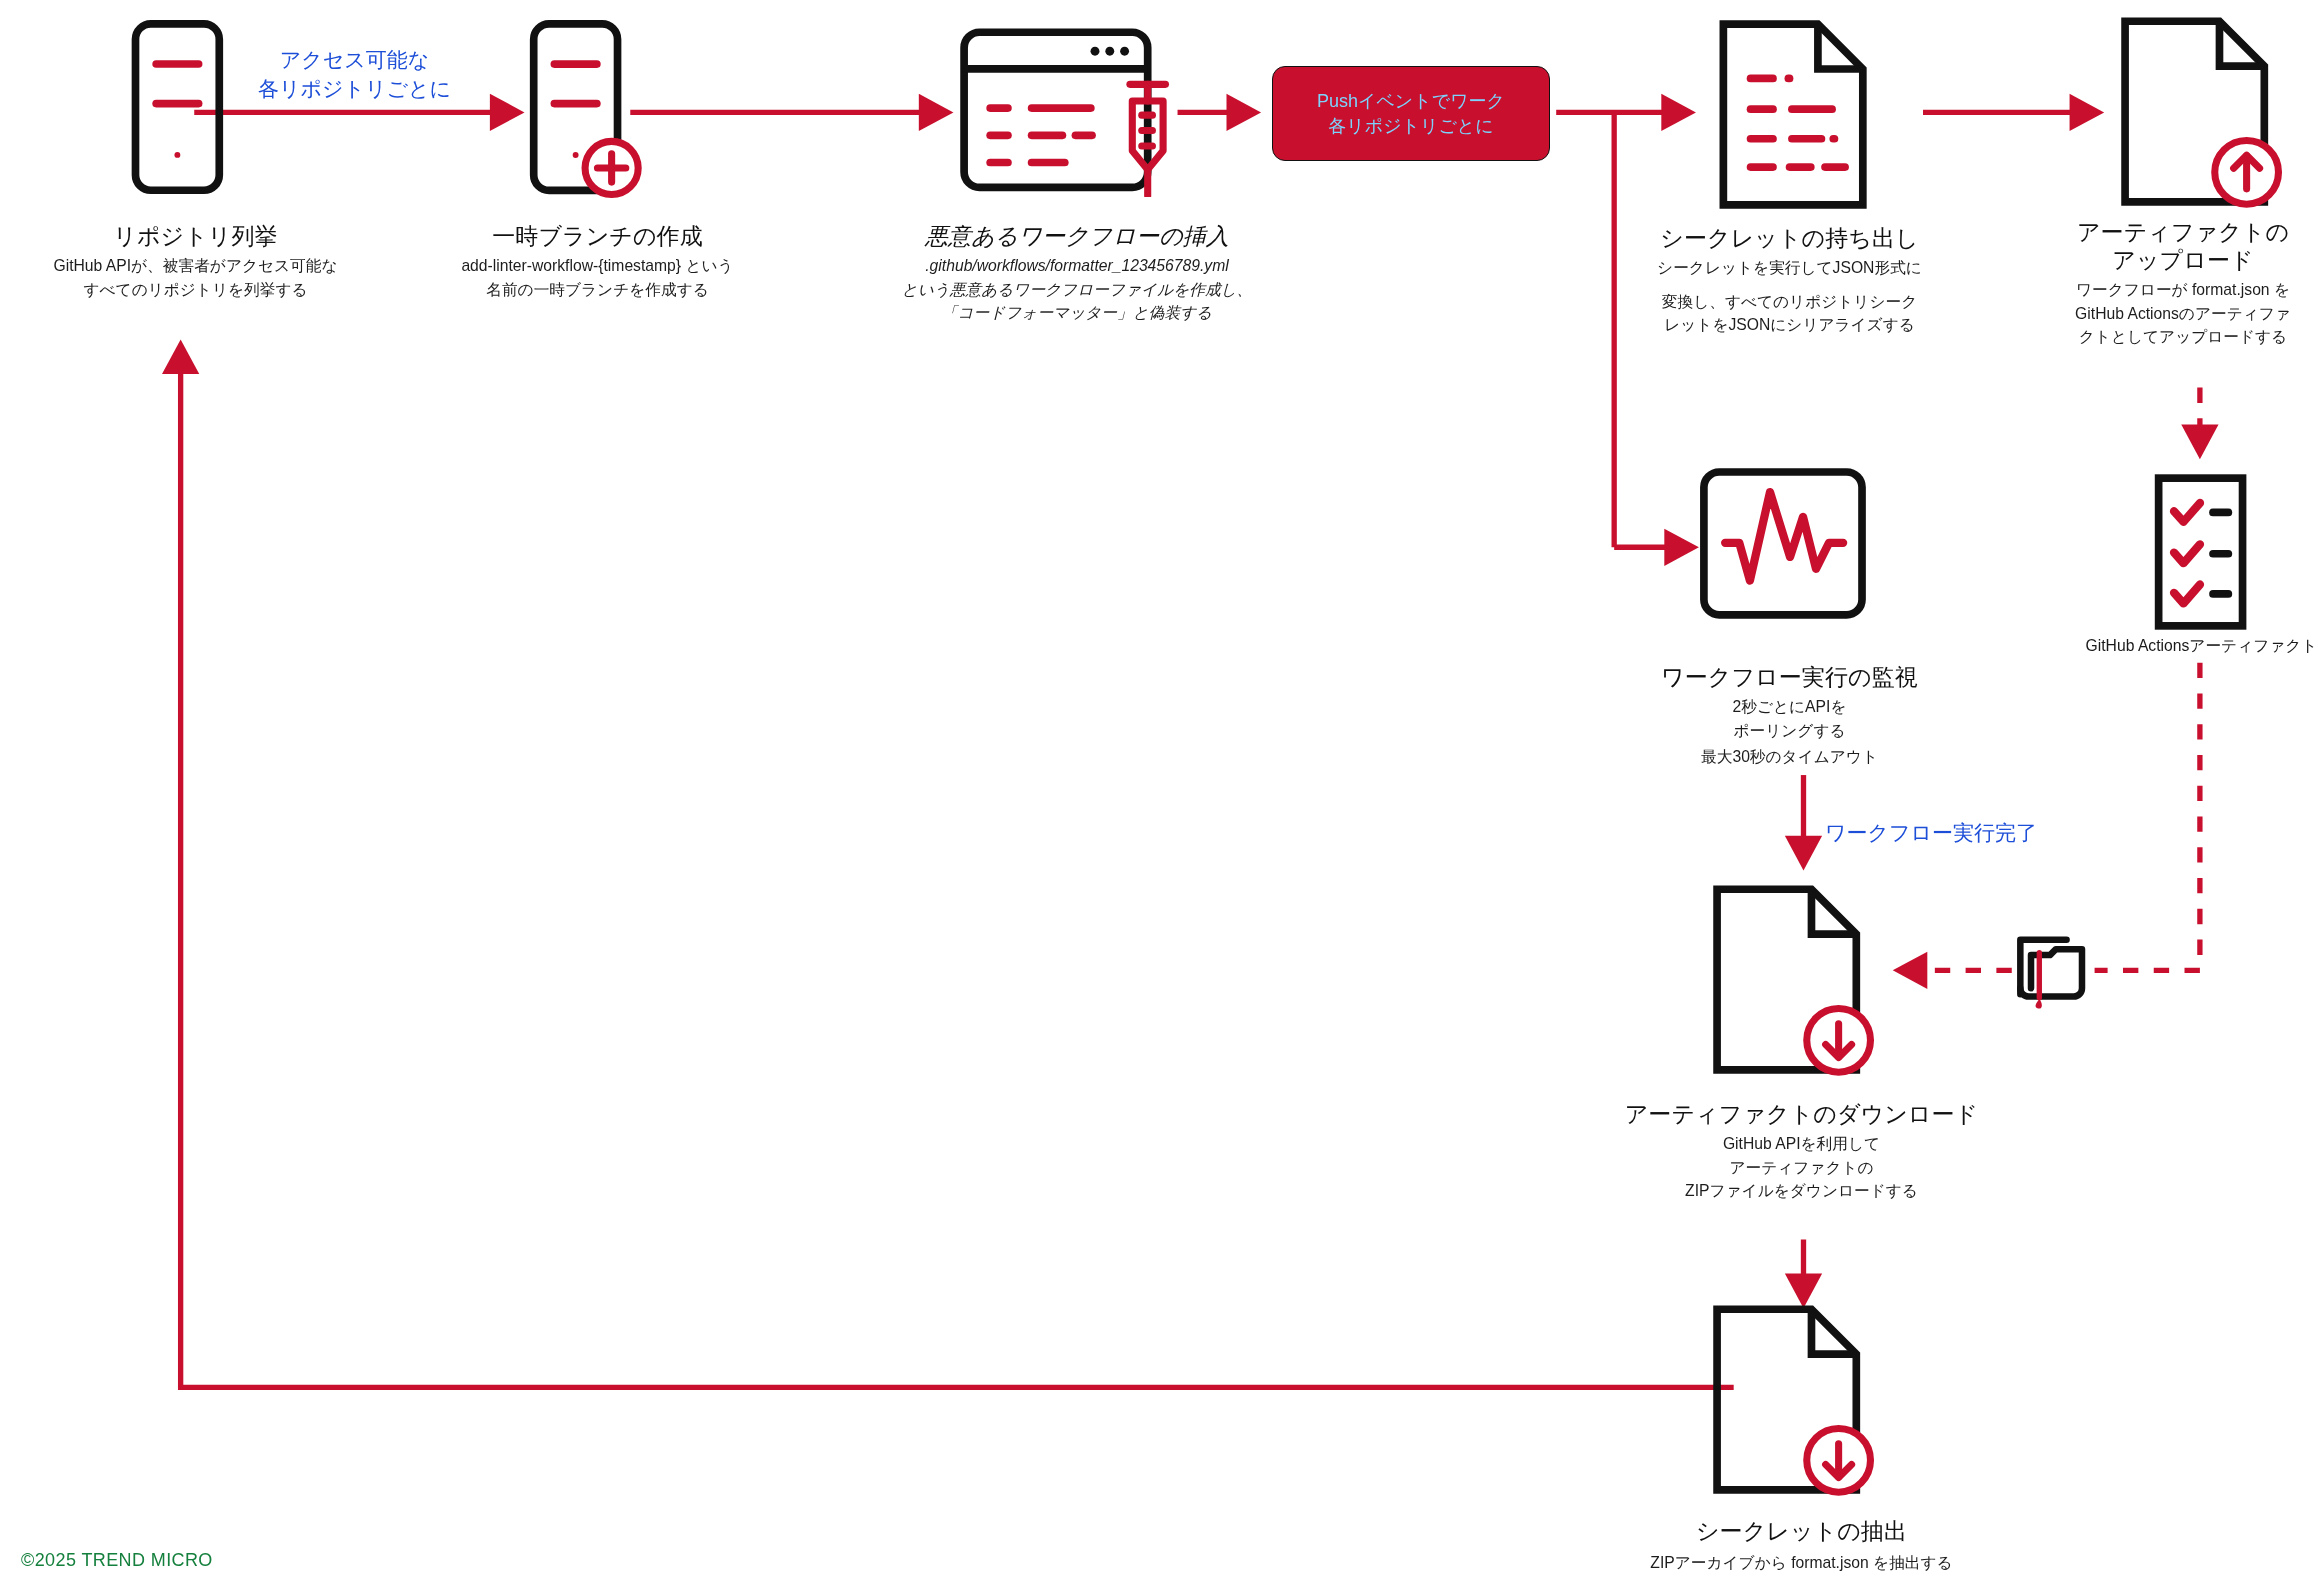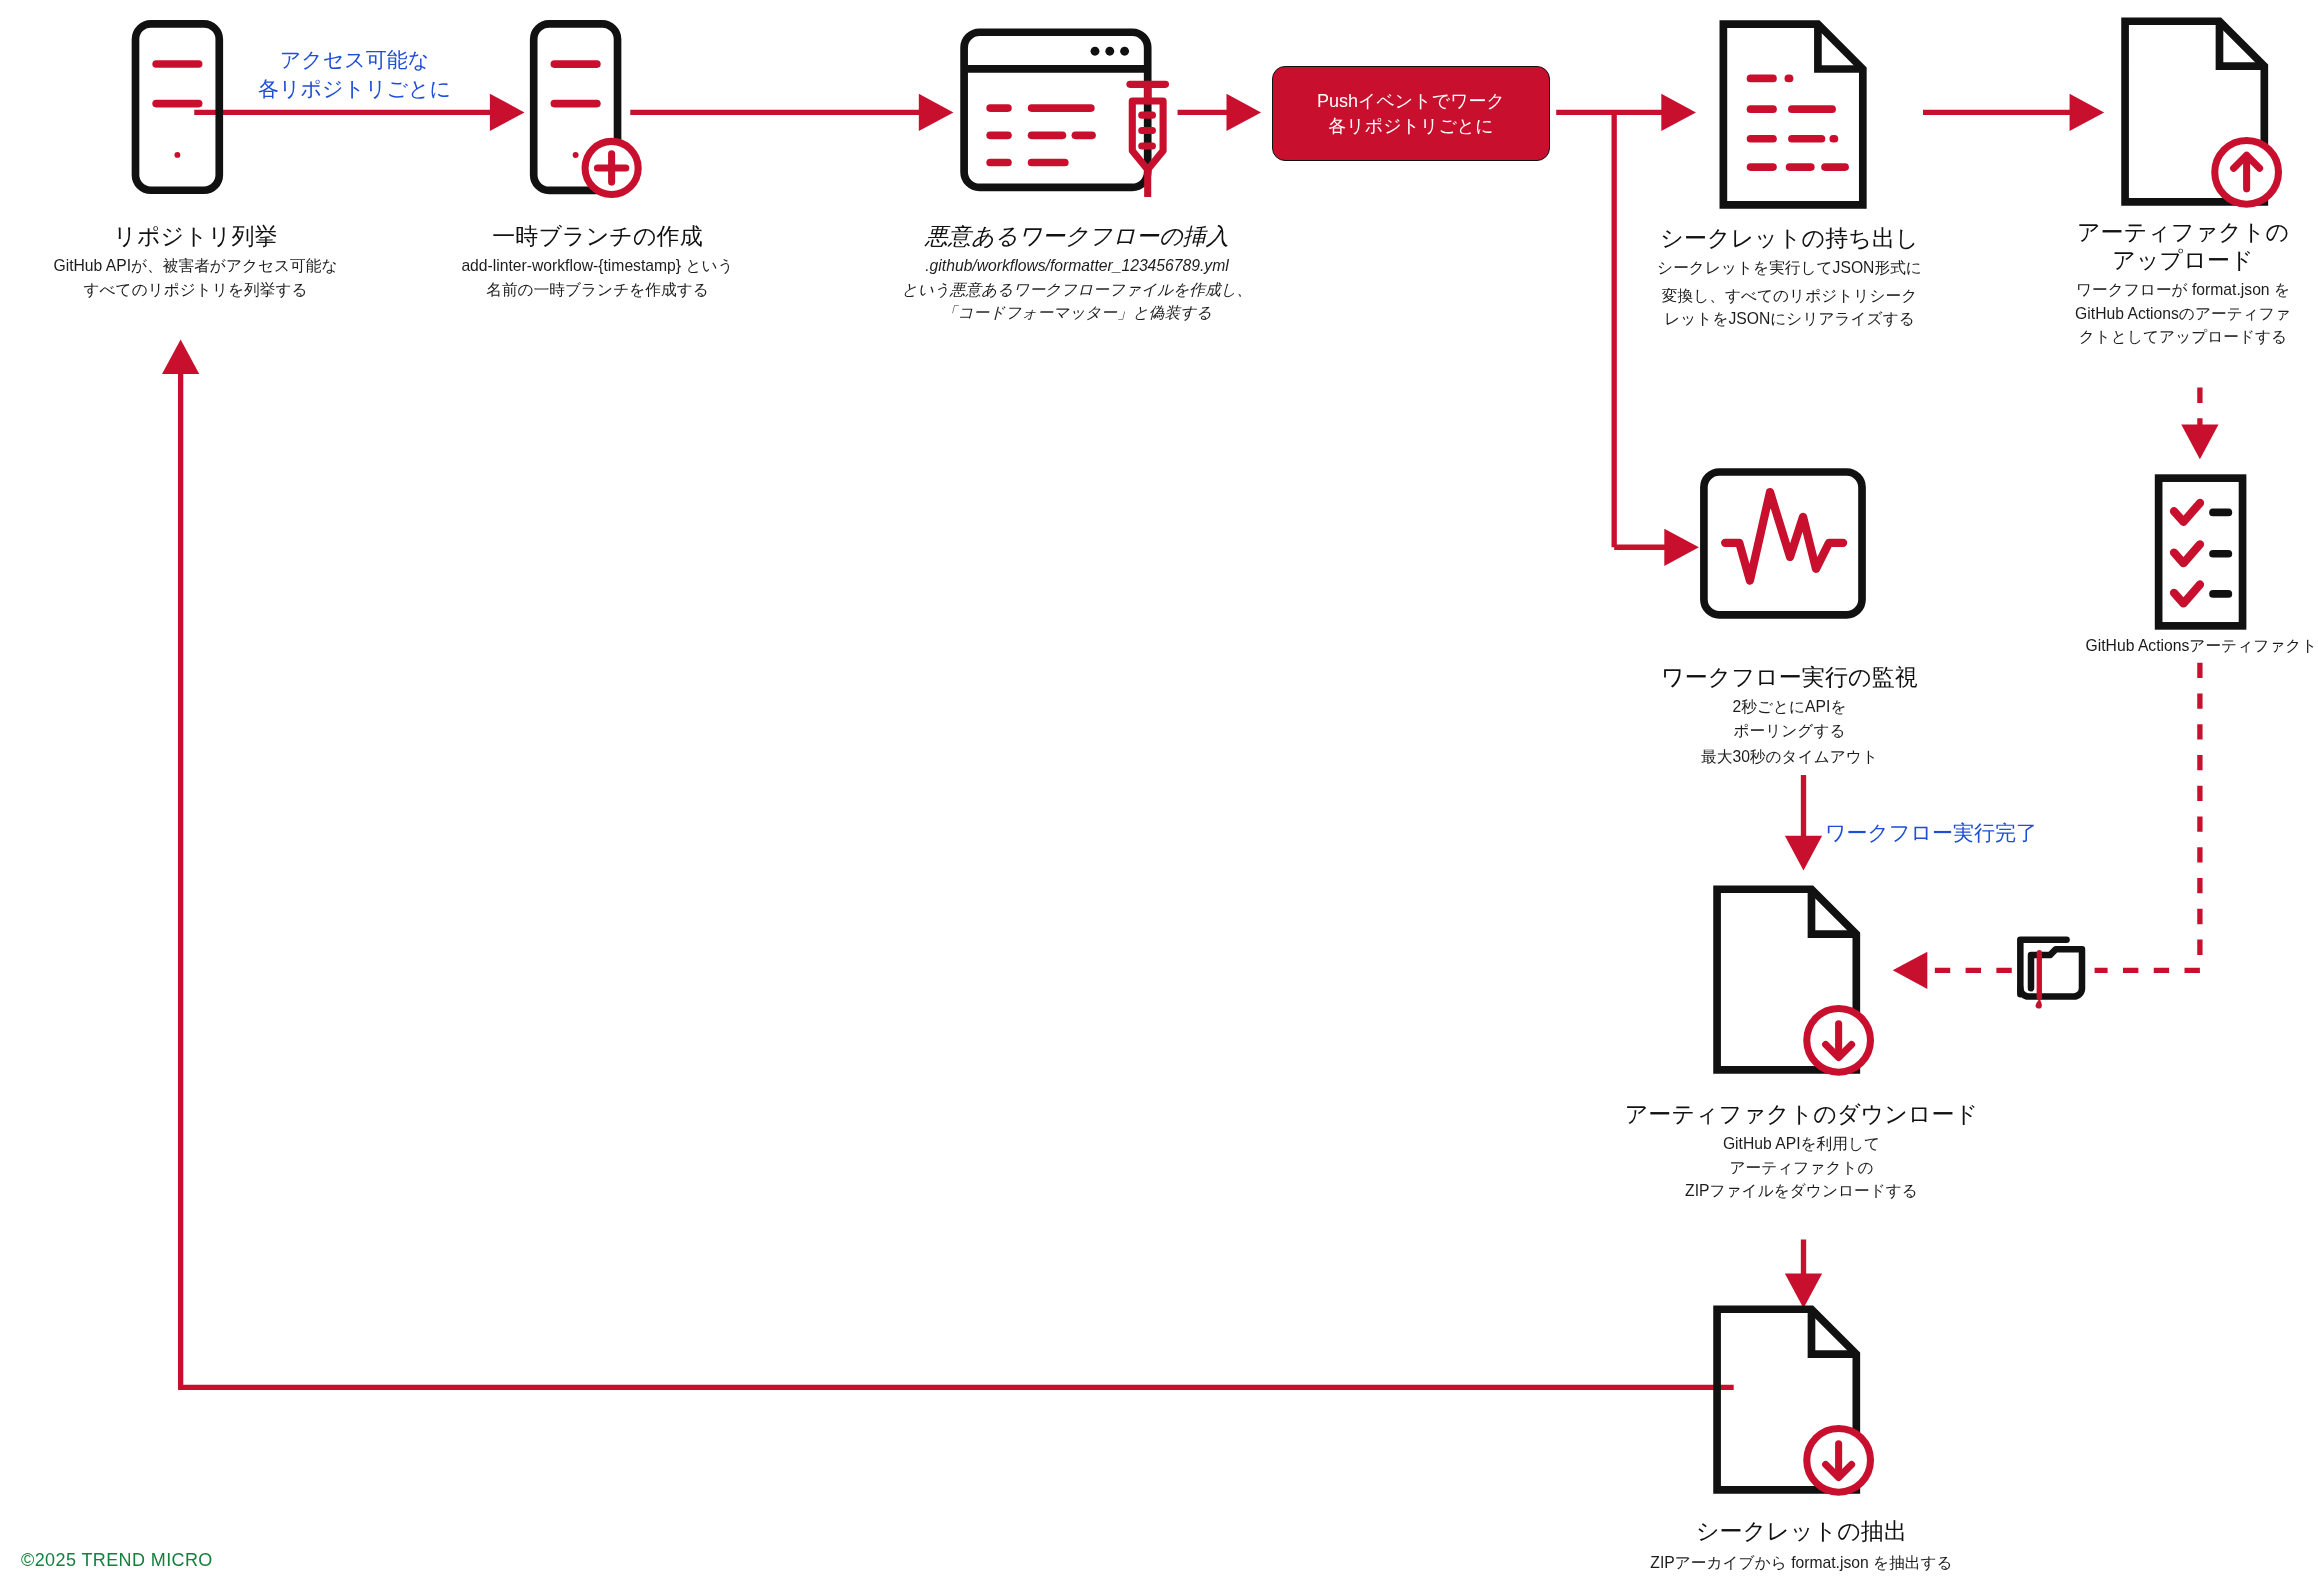--- a/index.html
+++ b/index.html
@@ -8,21 +8,21 @@
   .svg-layer{position:absolute;inset:0;width:2319px;height:1585px;pointer-events:none;}
   .icon-box{position:absolute;}
   .cap{position:absolute;text-align:center;color:#1a1a1a;}
   .cap .t{font-size:23px;font-weight:400;line-height:1.22;color:#111111;letter-spacing:0.1px;}
   .cap .d{font-size:15.7px;font-weight:400;line-height:1.42;color:#1d1d1d;margin-top:5.3px;}
   .cap .d.one{margin-top:6.5px;}
   .edge-label{position:absolute;color:#1d4ed8;font-size:21px;line-height:1.38;text-align:center;}
   .edge-label.left{text-align:left;}
   .pill{position:absolute;background:#c8102e;border:1.8px solid #111;border-radius:13px;
         display:flex;align-items:center;justify-content:center;text-align:center;
-        color:#ffffff;font-size:18px;line-height:1.35;box-sizing:border-box;padding:0 8.3px;}
+        color:#7dd3fc;font-size:18px;line-height:1.35;box-sizing:border-box;padding:0 8.3px;}
   .copyright{position:absolute;color:#15803d;font-size:18px;letter-spacing:0.4px;}
   .smallcap{position:absolute;text-align:center;color:#1a1a1a;font-size:15.7px;}
 </style>
 </head>
 <body>
 
 <div id="stage">
 
   <svg class="svg-layer" viewBox="0 0 3919 2679">
     <defs>
@@ -218,21 +218,21 @@
   <div class="cap" style="left:852px;top:222px;width:450px;font-style:italic;">
     <div class="t">悪意あるワークフローの挿入</div>
     <div class="d">.github/workflows/formatter_123456789.yml</div>
     <div class="d" style="margin-top:1.2px">という悪意あるワークフローファイルを作成し、</div>
     <div class="d" style="margin-top:1.2px">「コードフォーマッター」と偽装する</div>
   </div>
 
   <div class="cap" style="left:1627px;top:224px;width:325px;">
     <div class="t">シークレットの持ち出し</div>
     <div class="d">シークレットを実行してJSON形式に</div>
-    <div class="d" style="margin-top:5px">変換し、すべてのリポジトリシーク</div>
+    <div class="d" style="margin-top:11px">変換し、すべてのリポジトリシーク</div>
     <div class="d" style="margin-top:1.2px">レットをJSONにシリアライズする</div>
   </div>
 
   <div class="cap" style="left:2047px;top:218px;width:272px;">
     <div class="t">アーティファクトの</div>
     <div class="t">アップロード</div>
     <div class="d">ワークフローが format.json を</div>
     <div class="d" style="margin-top:1.2px">GitHub Actionsのアーティファ</div>
     <div class="d" style="margin-top:1.2px">クトとしてアップロードする</div>
   </div>

